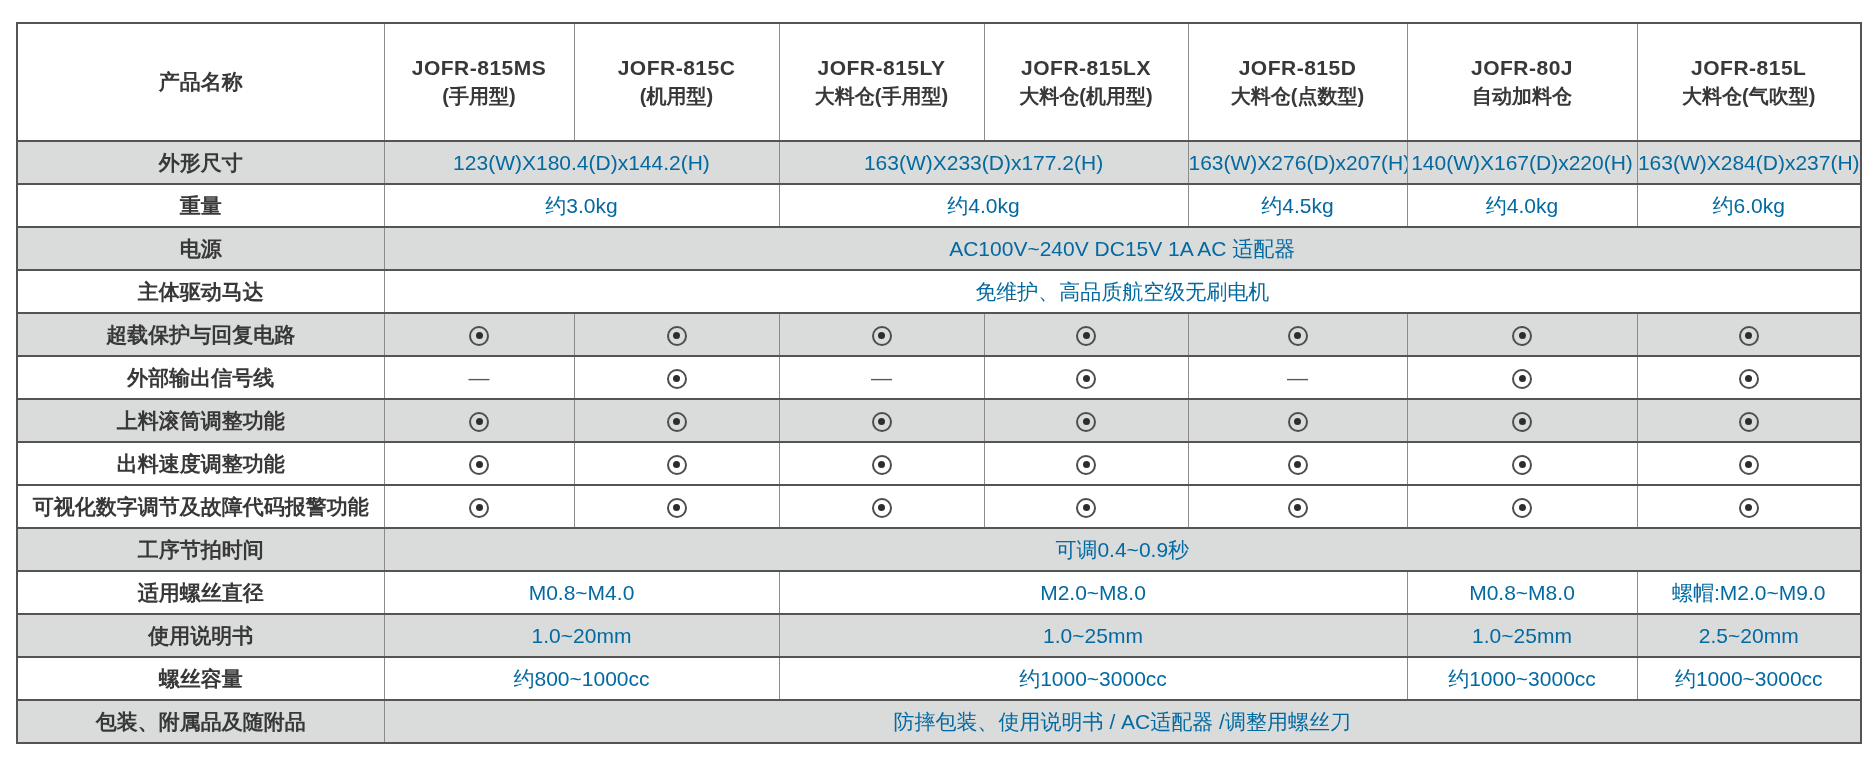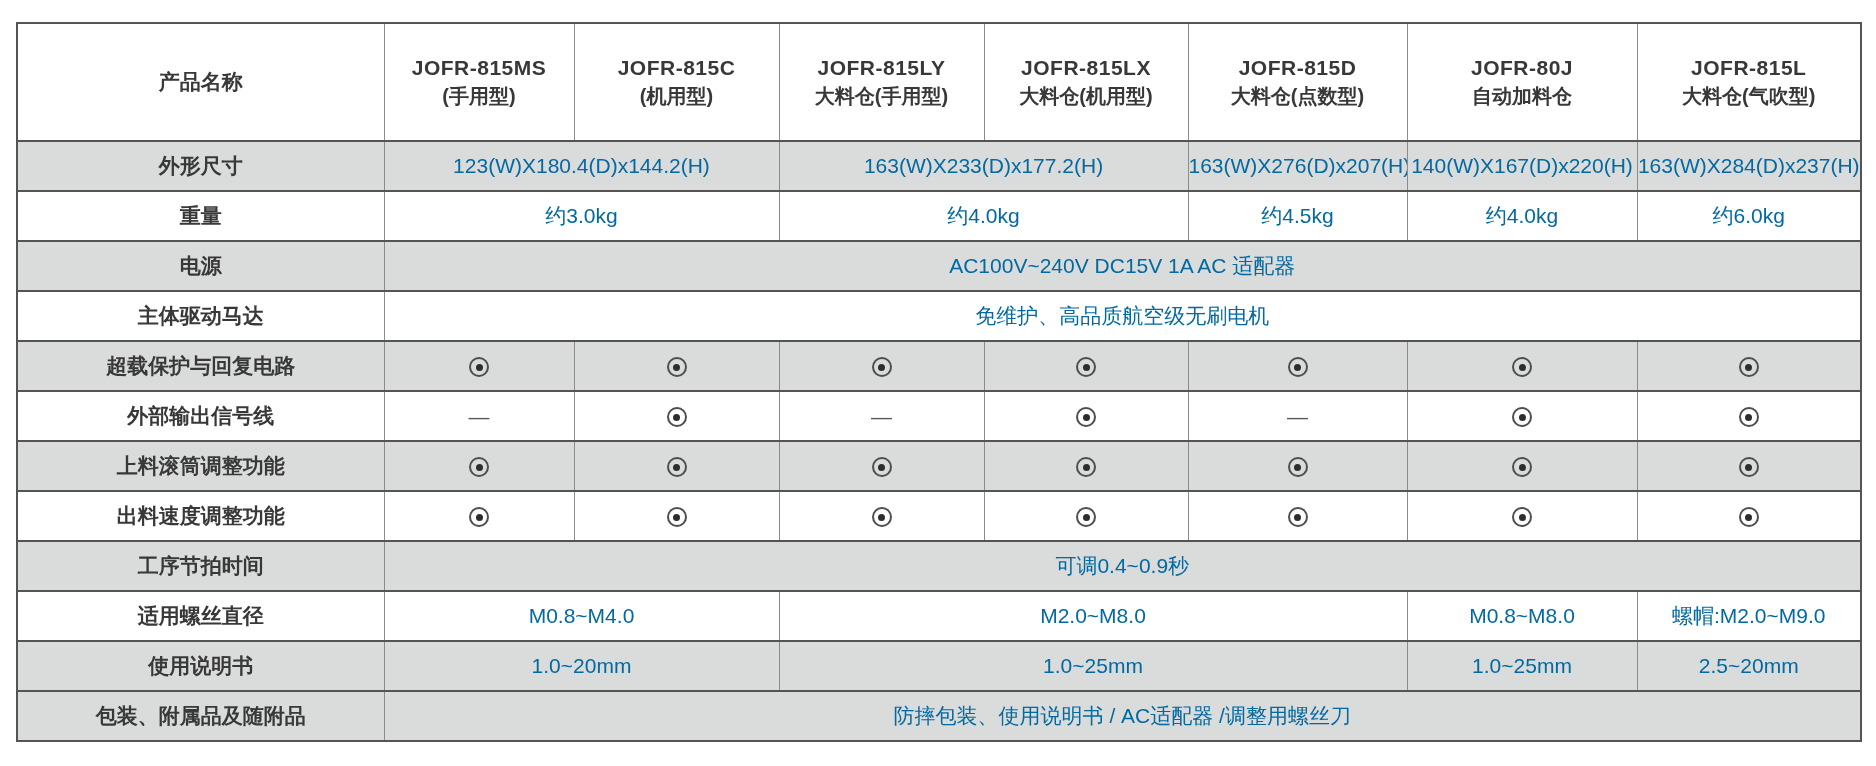--- a/index.html
+++ b/index.html
@@ -22,21 +22,21 @@
     border-left:1px solid #8c8c8c;
     border-right:1px solid #8c8c8c;
     border-top:2px solid #545454;
     border-bottom:2px solid #545454;
     text-align:center;
     vertical-align:middle;
     font-size:21px;
     overflow:hidden;
   }
   tr.hdr  { height:118px; }
-  tr.r    { height:50px;margin-left:20px; }
+  tr.r    { height:43px;margin-left:20px; }
   tr.shaded td { background:#dadbdb; }
   td.label { font-weight:600; color:#383838; }
   .spec th { font-weight:600; color:#383838; background:#ffffff; }
   th .model   { font-size:21px; line-height:28px; letter-spacing:.5px; }
   th .variant { font-size:20px; line-height:28px; font-weight:600; }
   td.val { font-weight:400; color:#0369a1; }
 
   
   .mark-dot {
     display:inline-block; width:20px; height:20px;
@@ -164,20 +164,30 @@
       <td class="label">出料速度调整功能</td>
       <td><span class="mark-dot"></span></td>
       <td><span class="mark-dot"></span></td>
       <td><span class="mark-dot"></span></td>
       <td><span class="mark-dot"></span></td>
       <td><span class="mark-dot"></span></td>
       <td><span class="mark-dot"></span></td>
       <td><span class="mark-dot"></span></td>
     </tr>
 
+    <tr class="r">
+      <td class="label">可视化数字调节及故障代码报警功能</td>
+      <td><span class="mark-dot"></span></td>
+      <td><span class="mark-dot"></span></td>
+      <td><span class="mark-dot"></span></td>
+      <td><span class="mark-dot"></span></td>
+      <td><span class="mark-dot"></span></td>
+      <td><span class="mark-dot"></span></td>
+      <td><span class="mark-dot"></span></td>
+    </tr>
 
     <tr class="r shaded">
       <td class="label">工序节拍时间</td>
       <td class="val" colspan="7">可调0.4~0.9秒</td>
     </tr>
 
     <tr class="r">
       <td class="label">适用螺丝直径</td>
       <td class="val" colspan="2">M0.8~M4.0</td>
       <td class="val" colspan="3">M2.0~M8.0</td>
@@ -186,20 +196,27 @@
     </tr>
 
     <tr class="r shaded">
       <td class="label">使用说明书</td>
       <td class="val" colspan="2">1.0~20mm</td>
       <td class="val" colspan="3">1.0~25mm</td>
       <td class="val">1.0~25mm</td>
       <td class="val">2.5~20mm</td>
     </tr>
 
+    <tr class="r">
+      <td class="label">螺丝容量</td>
+      <td class="val" colspan="2">约800~1000cc</td>
+      <td class="val" colspan="3">约1000~3000cc</td>
+      <td class="val">约1000~3000cc</td>
+      <td class="val">约1000~3000cc</td>
+    </tr>
 
     <tr class="r shaded">
       <td class="label">包装、附属品及随附品</td>
       <td class="val" colspan="7">防摔包装、使用说明书 / AC适配器 /调整用螺丝刀</td>
     </tr>
   </tbody>
     </table>
 </div>
 
 </body></html>

